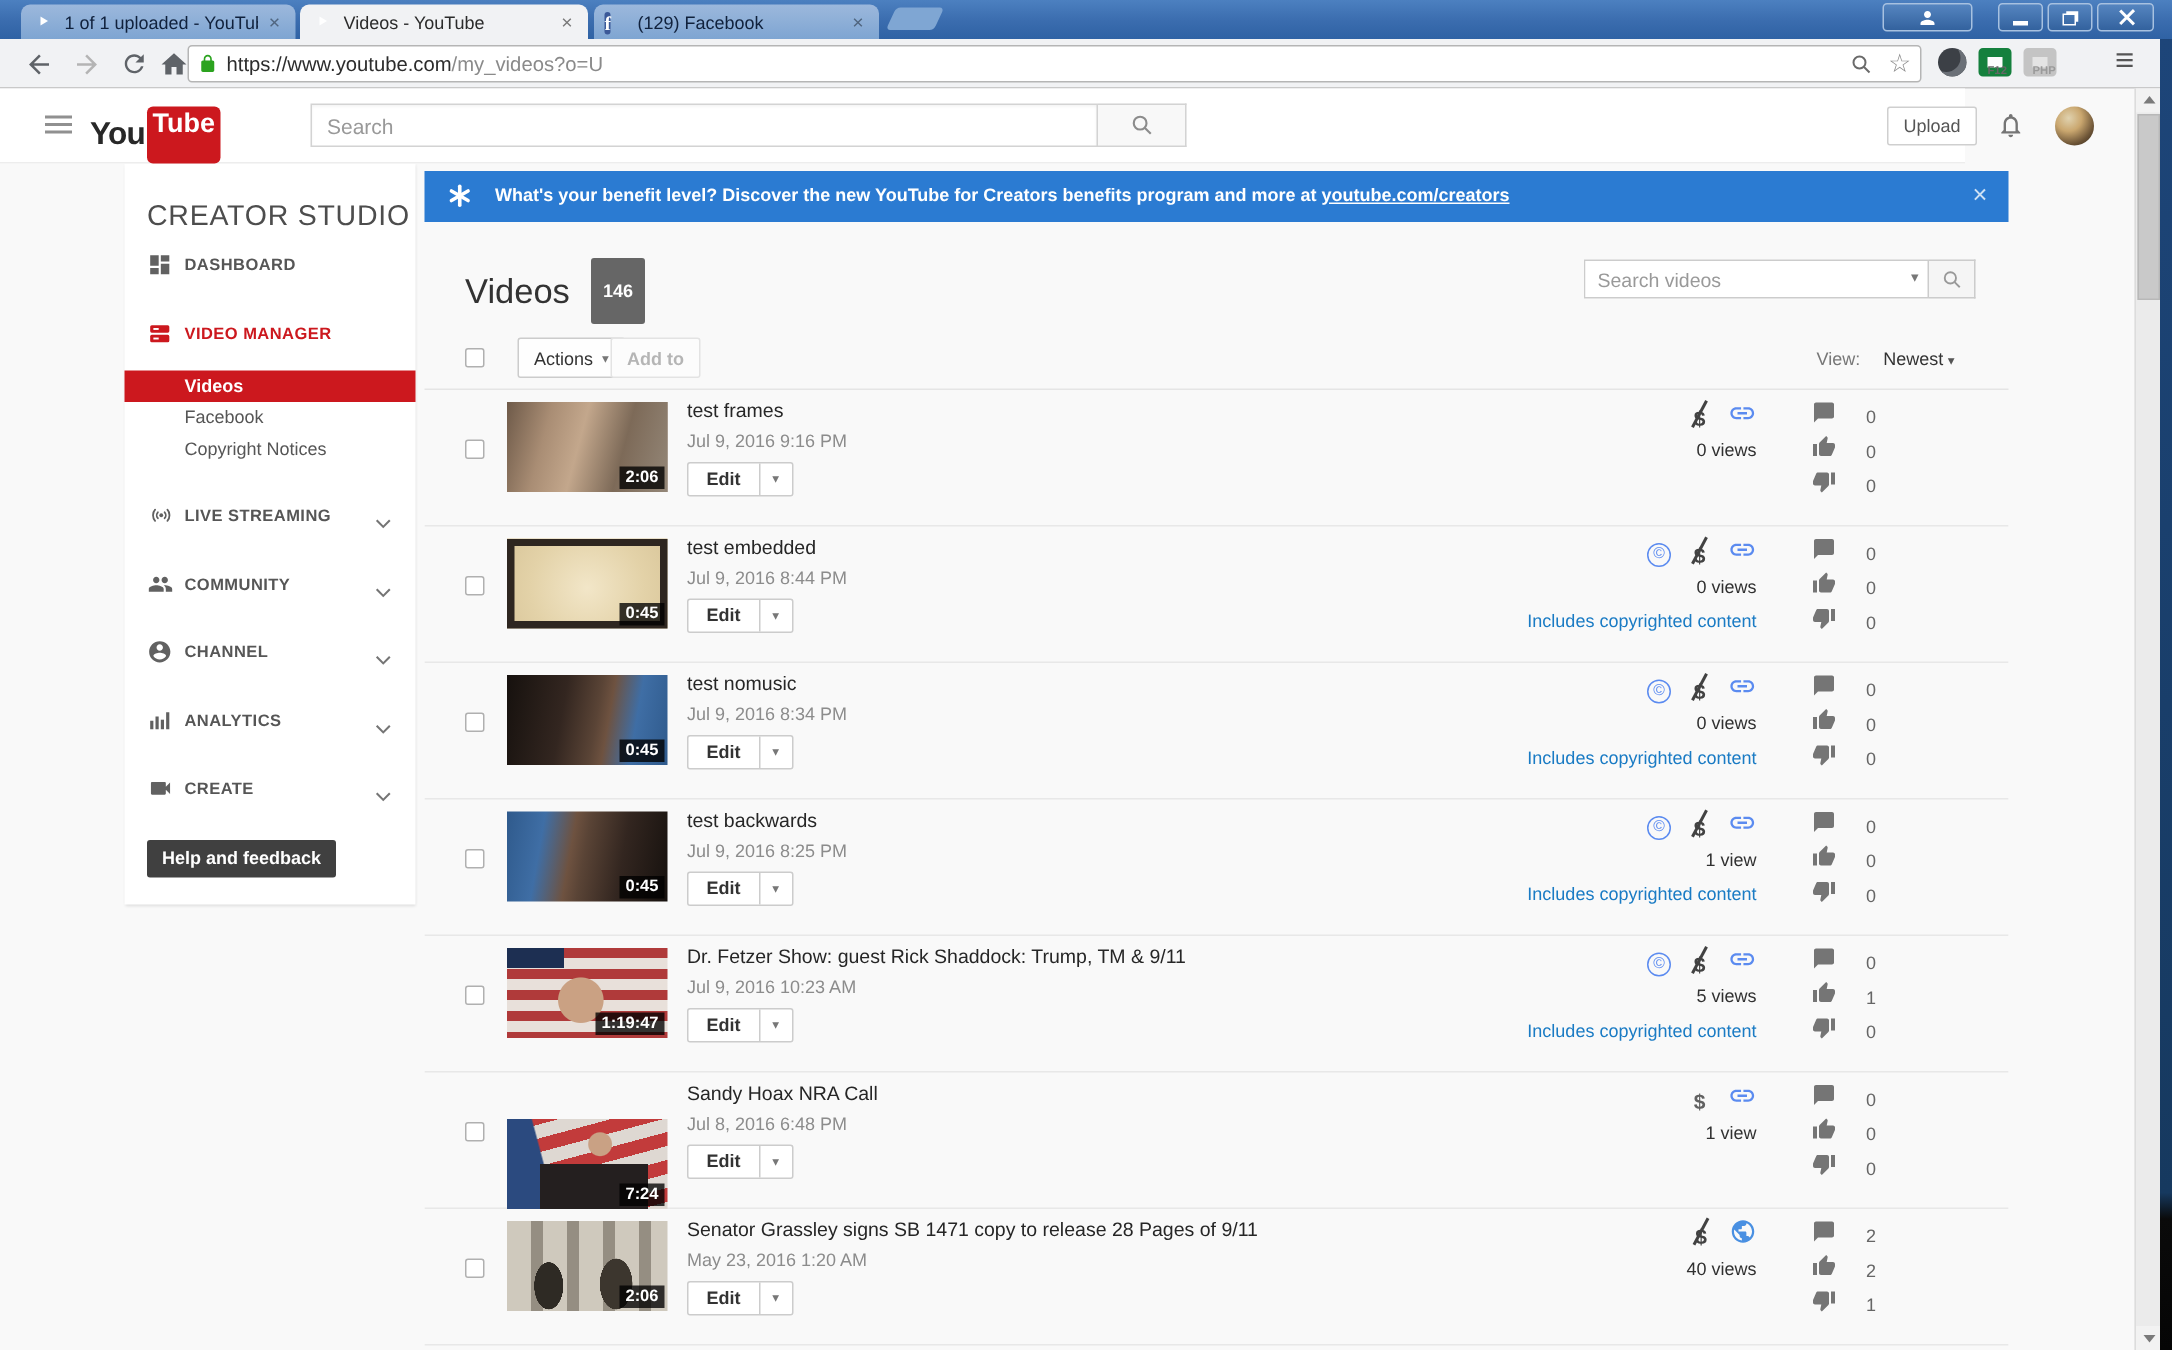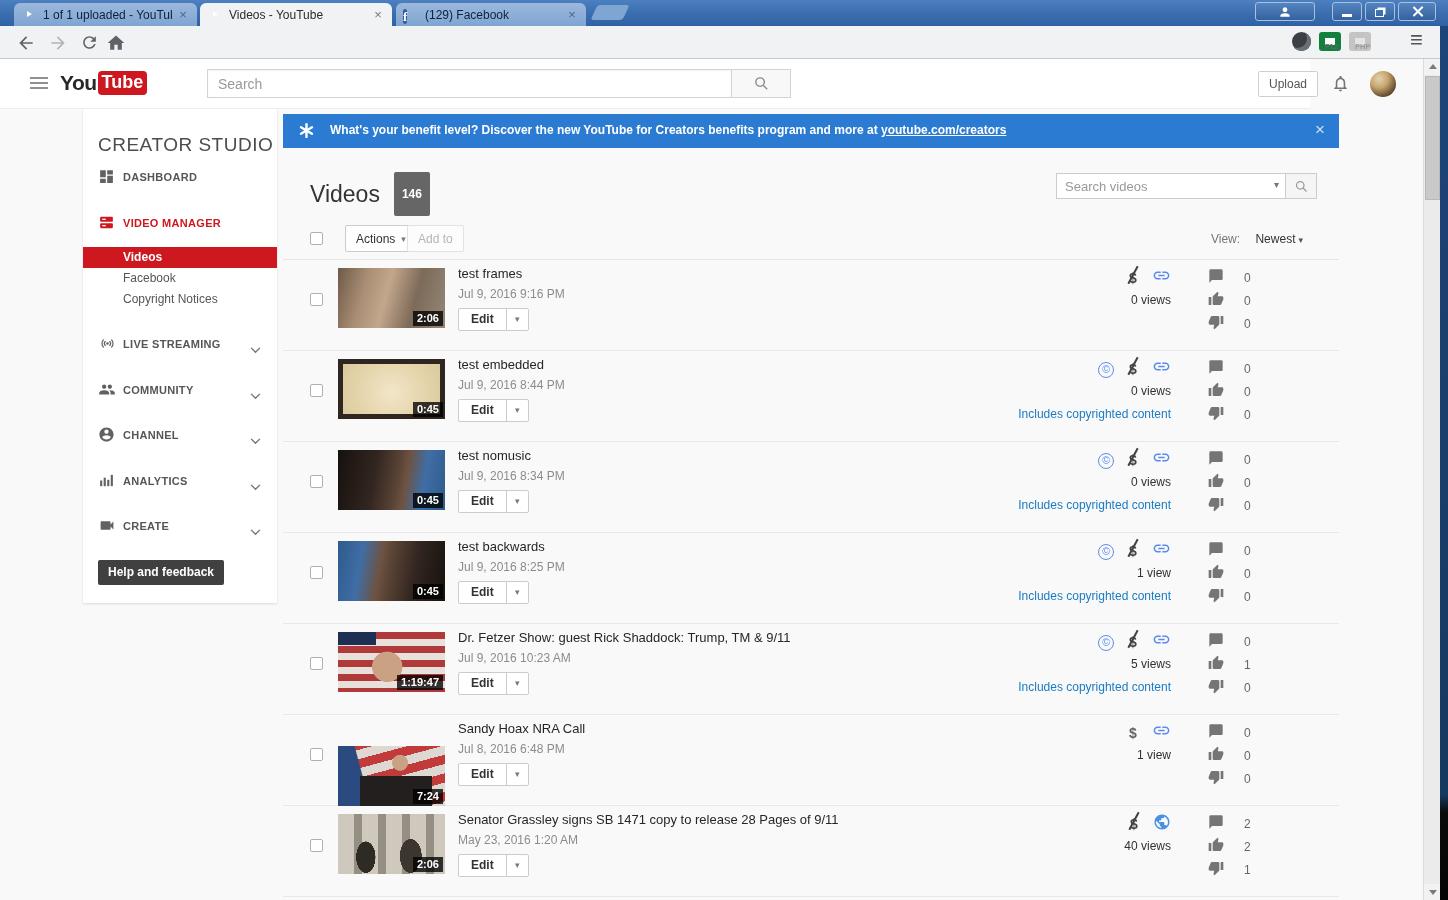--- a/index.html
+++ b/index.html
@@ -57,21 +57,21 @@
   .menu-ic { font-size:22px; color:#555; line-height:20px; font-weight:bold; cursor:pointer; }
 
   
   .yt-header { position:absolute; left:0; top:59px; width:1310px; height:50px; background:#fff;
     border-bottom:1px solid #ededed; z-index:2; }
   .guide-btn { position:absolute; left:30px; top:18px; width:20px; height:14px; cursor:pointer; }
   .guide-btn span { display:block; width:18px; height:2px; background:#909090; margin-bottom:3px; }
   .yt-logo { position:absolute; left:60px; top:12px; display:flex; align-items:center; cursor:pointer; }
   .yt-logo .you { font-size:21px; font-weight:bold; color:#282828; letter-spacing:-0.5px; }
   .yt-logo .tube { margin-left:1px; background:#cc181e; color:#fff; font-size:18px; font-weight:bold;
-    border-radius:4px; padding:1px 4px 2px; }
+    border-radius:4px; padding:1px 4px 16px; }
   .yt-search { position:absolute; left:207px; top:10px; width:525px; height:29px; border:1px solid #d3d3d3;
     background:#fff; font-size:14px; padding:0 10px; color:#333; box-shadow:inset 0 1px 2px rgba(0,0,0,.05); }
   .yt-search::placeholder { color:#999; }
   .yt-search-btn { position:absolute; left:732px; top:10px; width:59px; height:29px; background:#f8f8f8;
     border:1px solid #d3d3d3; border-left:none; display:flex; align-items:center; justify-content:center; cursor:pointer; }
   .upload-btn { position:absolute; left:1258px; top:12px; height:26px; padding:0 10px; background:#fff;
     border:1px solid #cfcfcf; border-radius:2px; font-size:12px; color:#555; line-height:24px; cursor:pointer; }
   .bell { position:absolute; left:1331px; top:15px; cursor:pointer; }
   .avatar { position:absolute; left:1370px; top:12px; width:26px; height:26px; border-radius:50%;
     background:radial-gradient(circle at 35% 30%, #e0d2af 0%, #caa76f 35%, #6b5336 70%, #2e2317 100%); cursor:pointer; }
@@ -114,21 +114,21 @@
 
   .toolbar { position:absolute; left:0; top:116px; width:1056px; height:28px; }
   .cbox { display:inline-block; width:13px; height:13px; background:#fff; border:1px solid #b0b0b0;
     border-radius:2px; cursor:pointer; }
   .toolbar .cbox { position:absolute; left:27px; top:7px; }
   .btn { display:inline-flex; align-items:center; height:27px; padding:0 10px; background:#fefefe;
     border:1px solid #ccc; border-radius:2px; font-size:12px; color:#333; cursor:pointer; }
   .btn .caret { margin-left:6px; font-size:9px; color:#777; }
   .btn.disabled { color:#b5b5b5; border-color:#e3e3e3; background:#fcfcfc; cursor:default; }
   .actions-btn { position:absolute; left:62px; top:0; }
-  .addto-btn { position:absolute; left:124px; top:0; }
+  .addto-btn { position:absolute; left:124px; top:0;font-weight:bold; }
   .view-group { position:absolute; right:36px; top:7px; font-size:12px; }
   .view-label { color:#777; margin-right:12px; }
   .sort-value { color:#333; cursor:pointer; }
   .sort-value .caret { font-size:9px; color:#555; margin-left:3px; }
 
   .vlist { position:absolute; left:0; top:150px; width:1056px; height:641px; overflow:hidden;
     border-top:1px solid #e5e5e5; }
   .vrow { position:relative; height:91px; border-bottom:1px solid #e8e8e8; }
   .vrow .cbox { position:absolute; left:27px; top:33px; }
   .thumb { position:absolute; left:55px; top:8px; width:107px; height:60px; background:#888; cursor:pointer; }
@@ -244,20 +244,33 @@
         </svg></span>
     <span class="nav-ic" style="left:80px">
       <svg viewBox="0 0 24 24" width="19" height="19" fill="#5f6368">
           <path d="M17.65 6.35C16.2 4.9 14.21 4 12 4c-4.42 0-7.99 3.58-7.99 8s3.57 8 7.99 8c3.73 0 6.84-2.55 7.73-6h-2.08c-.82 2.33-3.04 4-5.65 4-3.31 0-6-2.69-6-6s2.69-6 6-6c1.66 0 3.14.69 4.22 1.78L13 11h7V4l-2.35 2.35z"></path>
         </svg></span>
     <span class="nav-ic" style="left:106px">
       <svg viewBox="0 0 24 24" width="20" height="20" fill="#5f6368">
           <path d="M10 20v-6h4v6h5v-8h3L12 3 2 12h3v8z"></path>
         </svg></span>
 
+    <div class="urlbar">
+      <svg viewBox="0 0 24 24" width="13" height="15">
+          <path fill="#2ba31f" d="M18 8h-1V6c0-2.76-2.24-5-5-5S7 3.24 7 6v2H6c-1.1 0-2 .9-2 2v10c0 1.1.9 2 2 2h12c1.1 0 2-.9 2-2V10c0-1.1-.9-2-2-2zM9 6c0-1.66 1.34-3 3-3s3 1.34 3 3v2H9V6z"></path>
+        </svg>
+      <span class="url-text"><span class="url-domain">https://www.youtube.com</span><span class="url-path">/my_videos?o=U</span></span>
+      <span class="url-right">
+        <svg viewBox="0 0 24 24" width="16" height="16" fill="none" stroke="#6a6a6a" stroke-width="2">
+            <circle cx="10" cy="10" r="6"></circle>
+            <line x1="14.5" y1="14.5" x2="20" y2="20"></line>
+          </svg>
+        <span class="star-glyph">☆</span>
+      </span>
+    </div>
 
     <span class="ext ext-shield" style="left:1292px"></span>
     <span class="ext keycap" style="left:1319px">F12</span>
     <span class="ext keycap php" style="left:1349px">PHP</span>
     <span class="ext ninja" style="left:1381px"></span>
     <span class="ext menu-ic" style="left:1410px;top:4px">≡</span>
   </div>
 
   <div class="yt-header">
     <span class="guide-btn">

